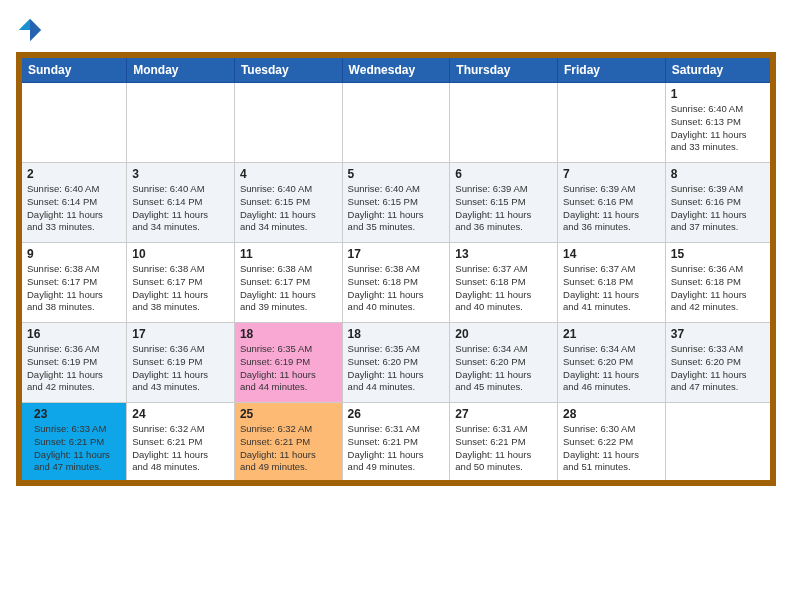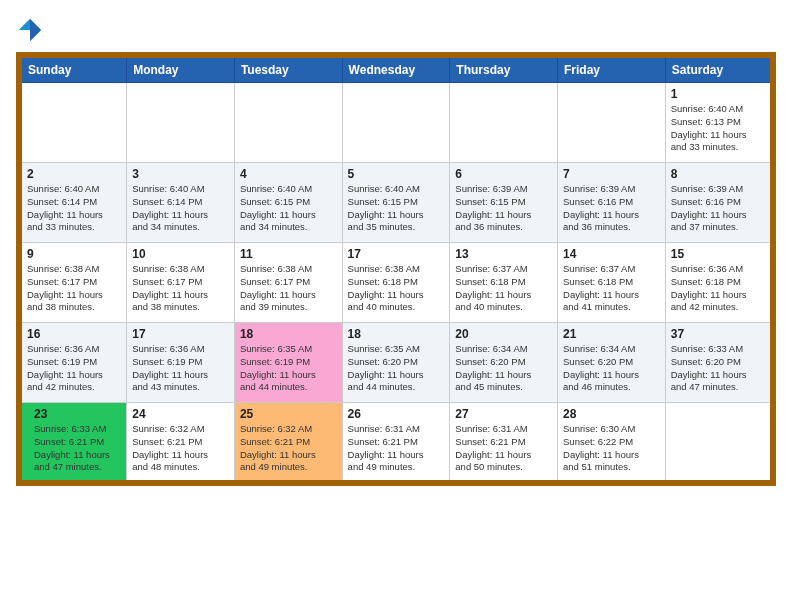--- a/index.html
+++ b/index.html
@@ -282,21 +282,21 @@
         </td>
         <td style="background: rgb(240, 244, 248);">
           <span class="day-number">37</span>
           <div class="day-info" style="white-space: pre-line;">Sunrise: 6:33 AM
 Sunset: 6:20 PM
 Daylight: 11 hours
 and 47 minutes.</div>
         </td>
       </tr>
       <tr>
-        <td style="background: #22c55e; padding-left: 12px;">
+        <td style="background: #0ea5e9; padding-left: 12px;">
           <span class="day-number">23</span>
           <div class="day-info" style="white-space: pre-line;">Sunrise: 6:33 AM
 Sunset: 6:21 PM
 Daylight: 11 hours
 and 47 minutes.</div>
         </td>
         <td style="background: rgb(255, 255, 255);">
           <span class="day-number">24</span>
           <div class="day-info" style="white-space: pre-line;">Sunrise: 6:32 AM
 Sunset: 6:21 PM

